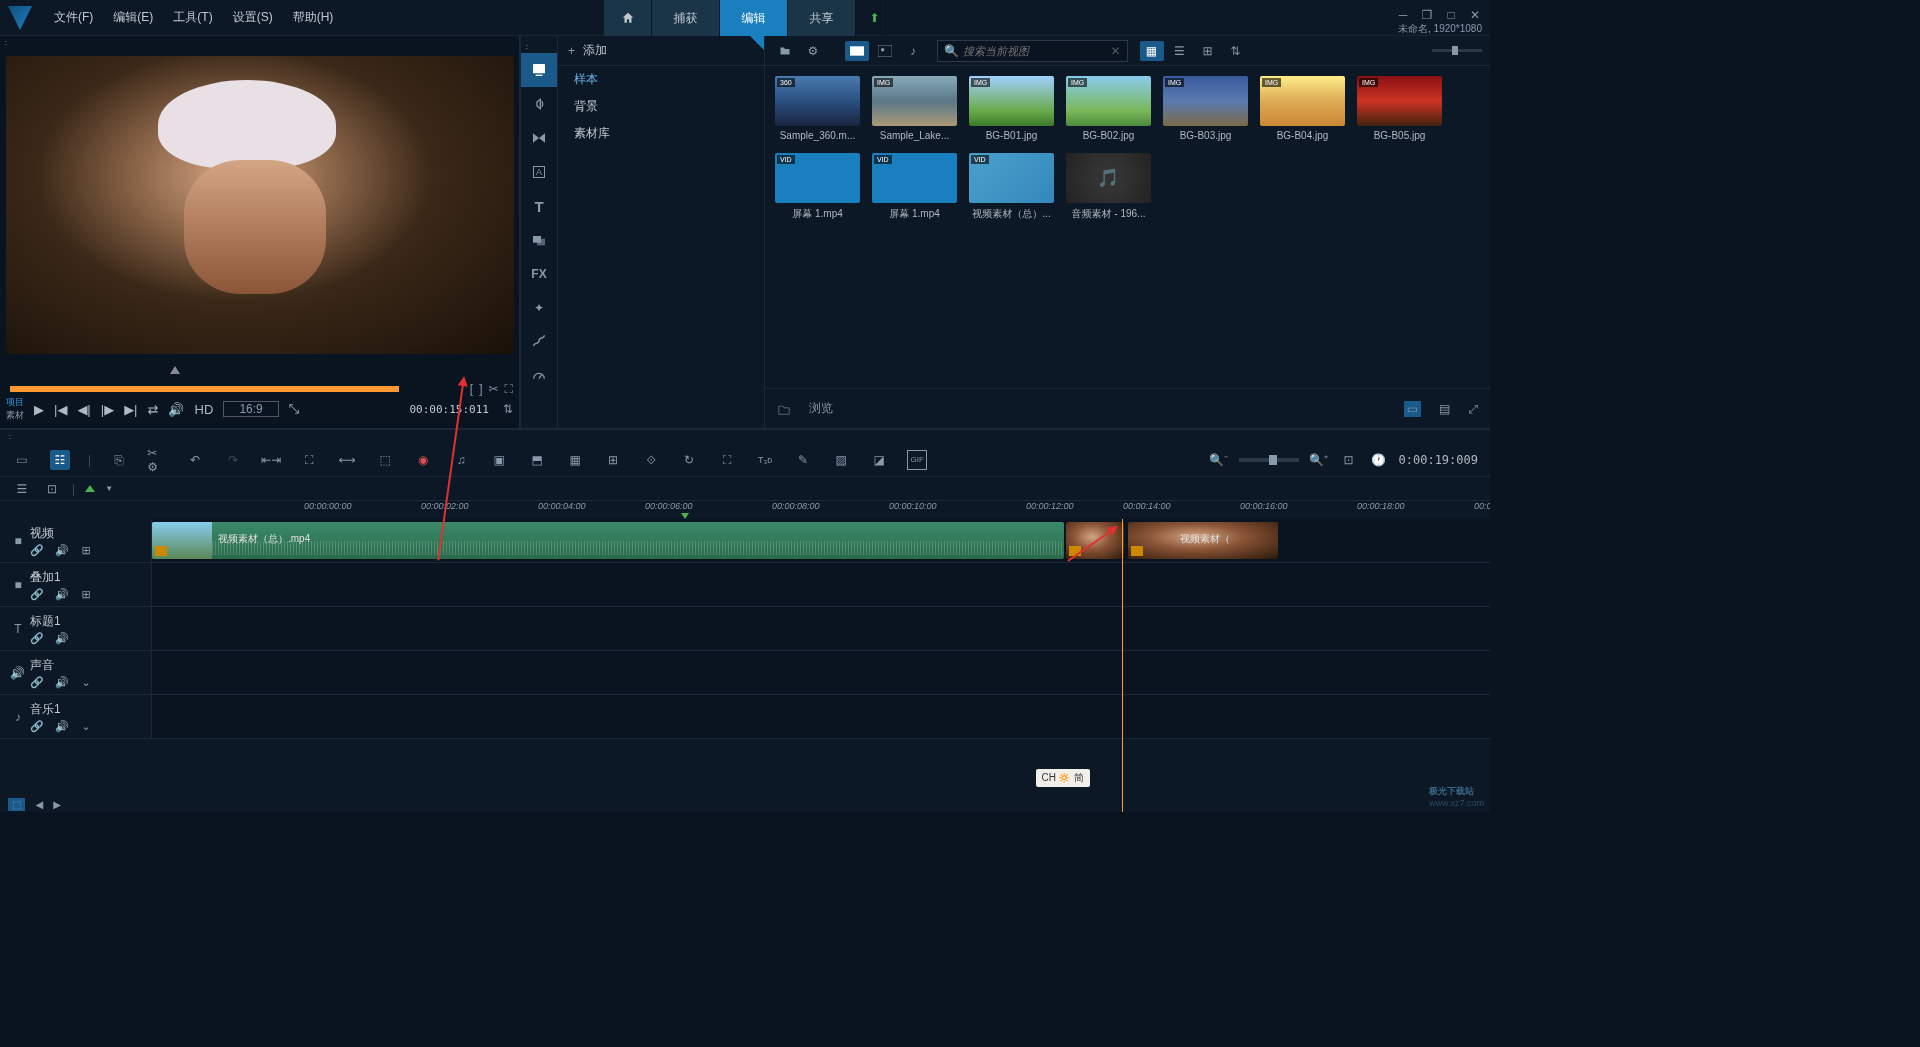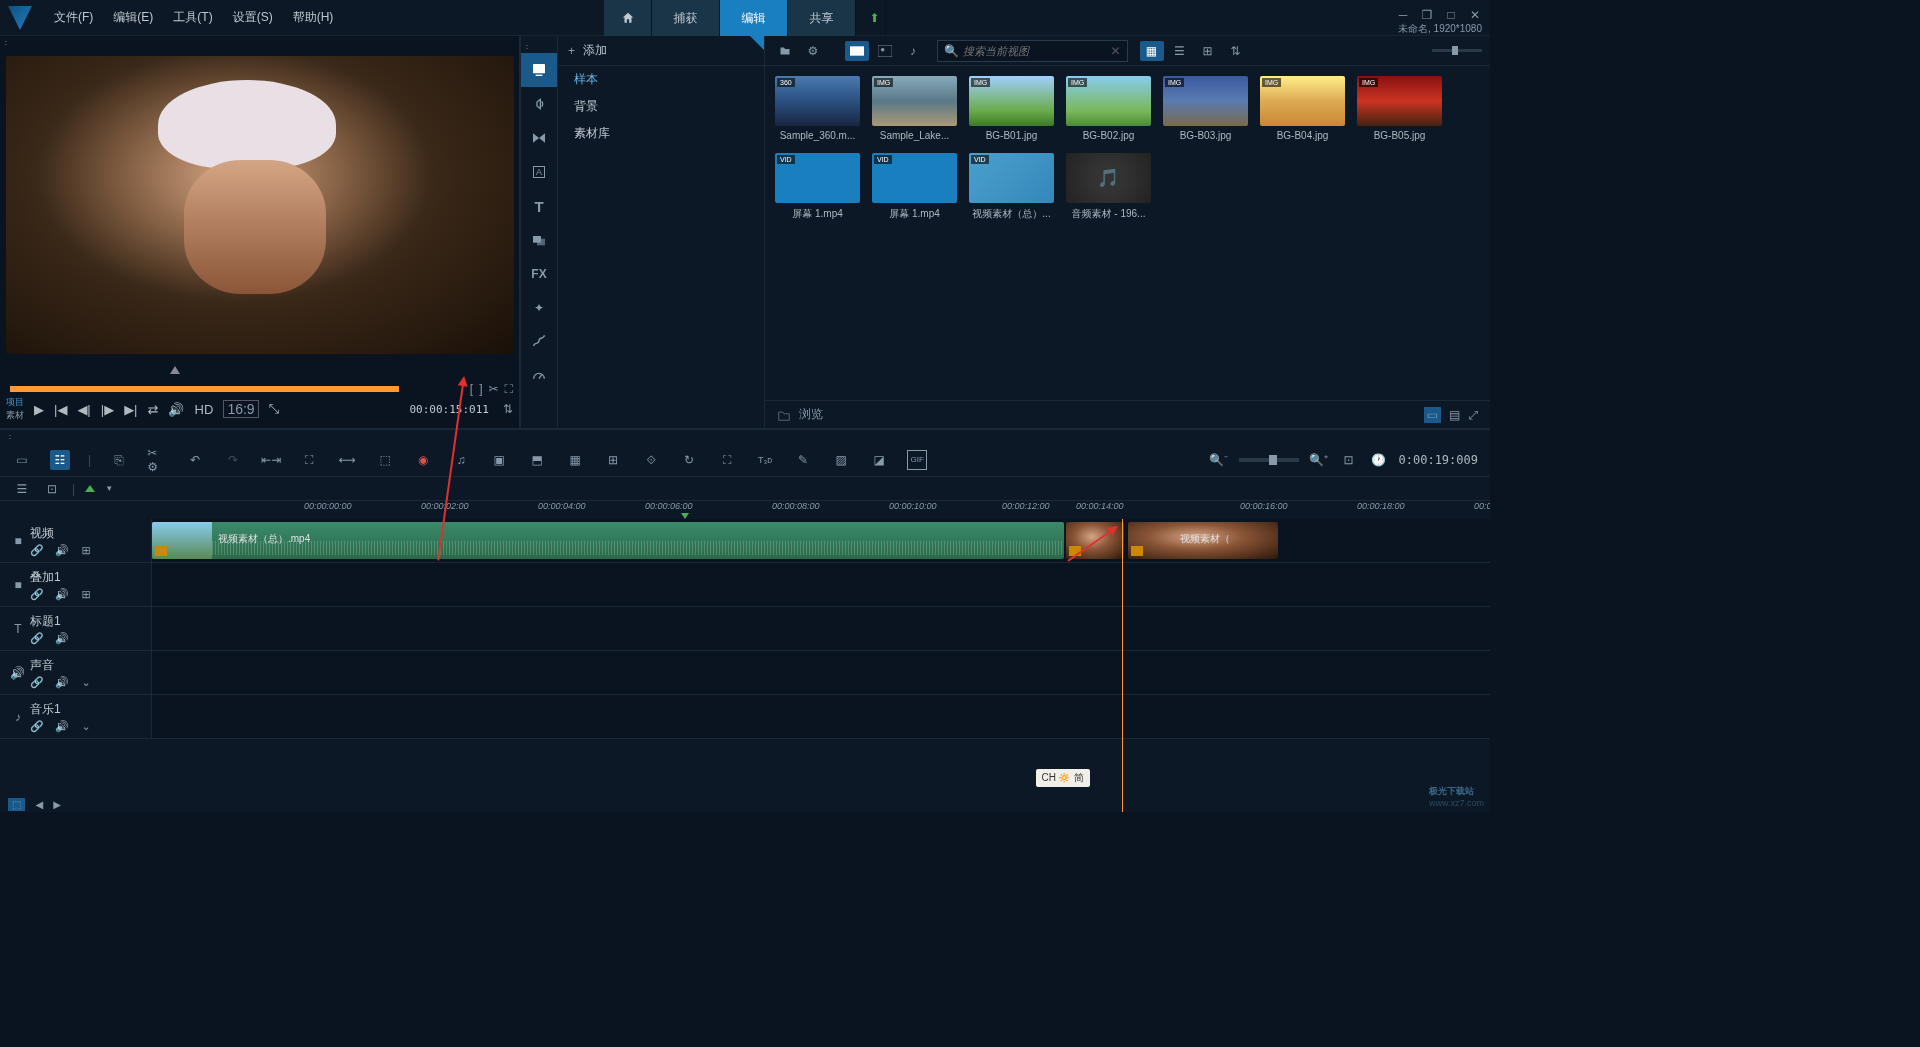--- a/index.html
+++ b/index.html
@@ -27,21 +27,21 @@
 .preview-img::before { content: ""; position: absolute; left: 30%; top: 8%; width: 35%; height: 30%; background: #e8e0e4; border-radius: 50% 50% 40% 40%; }
 .preview-img::after { content: ""; position: absolute; left: 35%; top: 35%; width: 28%; height: 45%; background: linear-gradient(180deg, #d4a584, #8b5538); border-radius: 40%; }
 .marker-triangle { position: absolute; bottom: 54px; left: 50%; transform: translateX(-90px); width: 0; height: 0; border-left: 5px solid transparent; border-right: 5px solid transparent; border-bottom: 8px solid #889; }
 .scrub-bar { position: absolute; bottom: 36px; left: 10px; right: 120px; height: 6px; background: #2a3a48; }
 .scrub-fill { width: 100%; height: 100%; background: #ff9933; }
 .scrub-tools { position: absolute; bottom: 32px; right: 6px; display: flex; gap: 6px; color: #8899aa; }
 .playback-bar { position: absolute; bottom: 6px; left: 6px; right: 6px; display: flex; align-items: center; gap: 10px; }
 .pb-left { display: flex; flex-direction: column; font-size: 9px; color: #3399dd; }
 .pb-btn { color: #b0b8c0; cursor: pointer; font-size: 13px; }
 .timecode { margin-left: auto; font-family: monospace; font-size: 11px; background: #0a1420; padding: 2px 4px; }
-.aspect-badge { border: 1px solid #556; font-size: 14px; padding: 0 3px; color: #8899aa; }
+.aspect-badge { border: 1px solid #556; font-size: 12px; padding: 0 15px; color: #8899aa; }
 
 
 .side-toolbar { width: 36px; background: #0c1826; display: flex; flex-direction: column; padding-top: 4px; }
 .side-btn { height: 34px; display: flex; align-items: center; justify-content: center; color: #8899aa; cursor: pointer; }
 .side-btn.active { background: #1a5a8a; color: #fff; }
 
 
 .library-tree { width: 208px; background: #0c1826; border-right: 1px solid #1a2838; border-left: 1px solid #1a2838; }
 .lib-header { height: 30px; display: flex; align-items: center; padding: 0 10px; border-bottom: 1px solid #1a2838; position: relative; }
 .lib-header .plus { color: #8899aa; margin-right: 8px; }
@@ -54,21 +54,21 @@
 .media-toolbar { height: 30px; display: flex; align-items: center; gap: 4px; padding: 0 8px; border-bottom: 1px solid #1a2838; }
 .mt-btn { width: 24px; height: 20px; display: flex; align-items: center; justify-content: center; color: #8899aa; cursor: pointer; border-radius: 2px; }
 .mt-btn.active { background: #1a5a8a; color: #fff; }
 .search-box { flex: 1; max-width: 330px; background: #0a1420; border: 1px solid #2a3a48; height: 22px; display: flex; align-items: center; padding: 0 6px; margin: 0 8px; }
 .search-box input { background: transparent; border: none; outline: none; color: #8899aa; flex: 1; font-style: italic; font-size: 11px; }
 .media-grid { flex: 1; padding: 10px; display: flex; flex-wrap: wrap; gap: 12px; align-content: flex-start; overflow: auto; }
 .media-item { width: 85px; display: flex; flex-direction: column; align-items: center; gap: 4px; }
 .thumb { width: 85px; height: 50px; background: #333; border-radius: 2px; position: relative; overflow: hidden; }
 .thumb .badge { position: absolute; left: 2px; top: 2px; background: rgba(0,0,0,0.6); color: #fff; font-size: 7px; padding: 1px 3px; }
 .thumb-label { font-size: 10px; color: #b0b8c0; white-space: nowrap; overflow: hidden; text-overflow: ellipsis; max-width: 85px; }
-.media-browse-btn { height: 28px; display: flex; align-items: center; padding: 0 12px; border-top: 1px solid #1a2838; color: #8899aa; gap: 8px; }
+.media-browse-btn { height: 40px; display: flex; align-items: center; padding: 0 12px; border-top: 1px solid #1a2838; color: #8899aa; gap: 18px; }
 
 
 .thumb.t0 { background: linear-gradient(180deg, #4a7ab0 0%, #2a5080 50%, #1a2540 100%); }
 .thumb.t1 { background: linear-gradient(180deg, #88aabb 0%, #5a7888 50%, #aa9977 100%); }
 .thumb.t2 { background: linear-gradient(180deg, #a0d0ff 0%, #6aaa4a 70%, #3a7a2a 100%); }
 .thumb.t3 { background: linear-gradient(180deg, #88ccee 0%, #7ab85a 70%, #4a8a3a 100%); }
 .thumb.t4 { background: linear-gradient(180deg, #3a5aa0 0%, #5a7ab0 50%, #7a6a4a 100%); }
 .thumb.t5 { background: linear-gradient(180deg, #ffee88 0%, #ddaa55 50%, #cc8833 100%); }
 .thumb.t6 { background: linear-gradient(180deg, #881111 0%, #cc3322 50%, #442211 100%); }
 .thumb.t7 { background: #1a7fbf; }
@@ -429,22 +429,22 @@
   <div style="display:flex">
     <div style="width:152px"></div>
     <div class="ruler" id="ruler" style="flex:1">
       <div class="ruler-mark" style="left:377px"></div>
     <span class="ruler-tick" style="left: 0px;">00:00:00:00</span>
         <span class="ruler-tick" style="left: 117px;">00:00:02:00</span>
         <span class="ruler-tick" style="left: 234px;">00:00:04:00</span>
         <span class="ruler-tick" style="left: 341px;">00:00:06:00</span>
         <span class="ruler-tick" style="left: 468px;">00:00:08:00</span>
         <span class="ruler-tick" style="left: 585px;">00:00:10:00</span>
-        <span class="ruler-tick" style="left: 698px;">00:00:12:00</span>
-        <span class="ruler-tick" style="left: 772px;">00:00:14:00</span>
+        <span class="ruler-tick" style="left: 722px;">00:00:12:00</span>
+        <span class="ruler-tick" style="left: 819px;">00:00:14:00</span>
         <span class="ruler-tick" style="left: 936px;">00:00:16:00</span>
         <span class="ruler-tick" style="left: 1053px;">00:00:18:00</span>
         <span class="ruler-tick" style="left: 1170px;">00:00:20:00</span>
       </div>
   </div>
 
   <div class="tracks">
     <div style="flex:1;position:relative" id="tracks-mount">
       <div class="playhead" style="left:1122px"></div>
     <div class="track-row">

